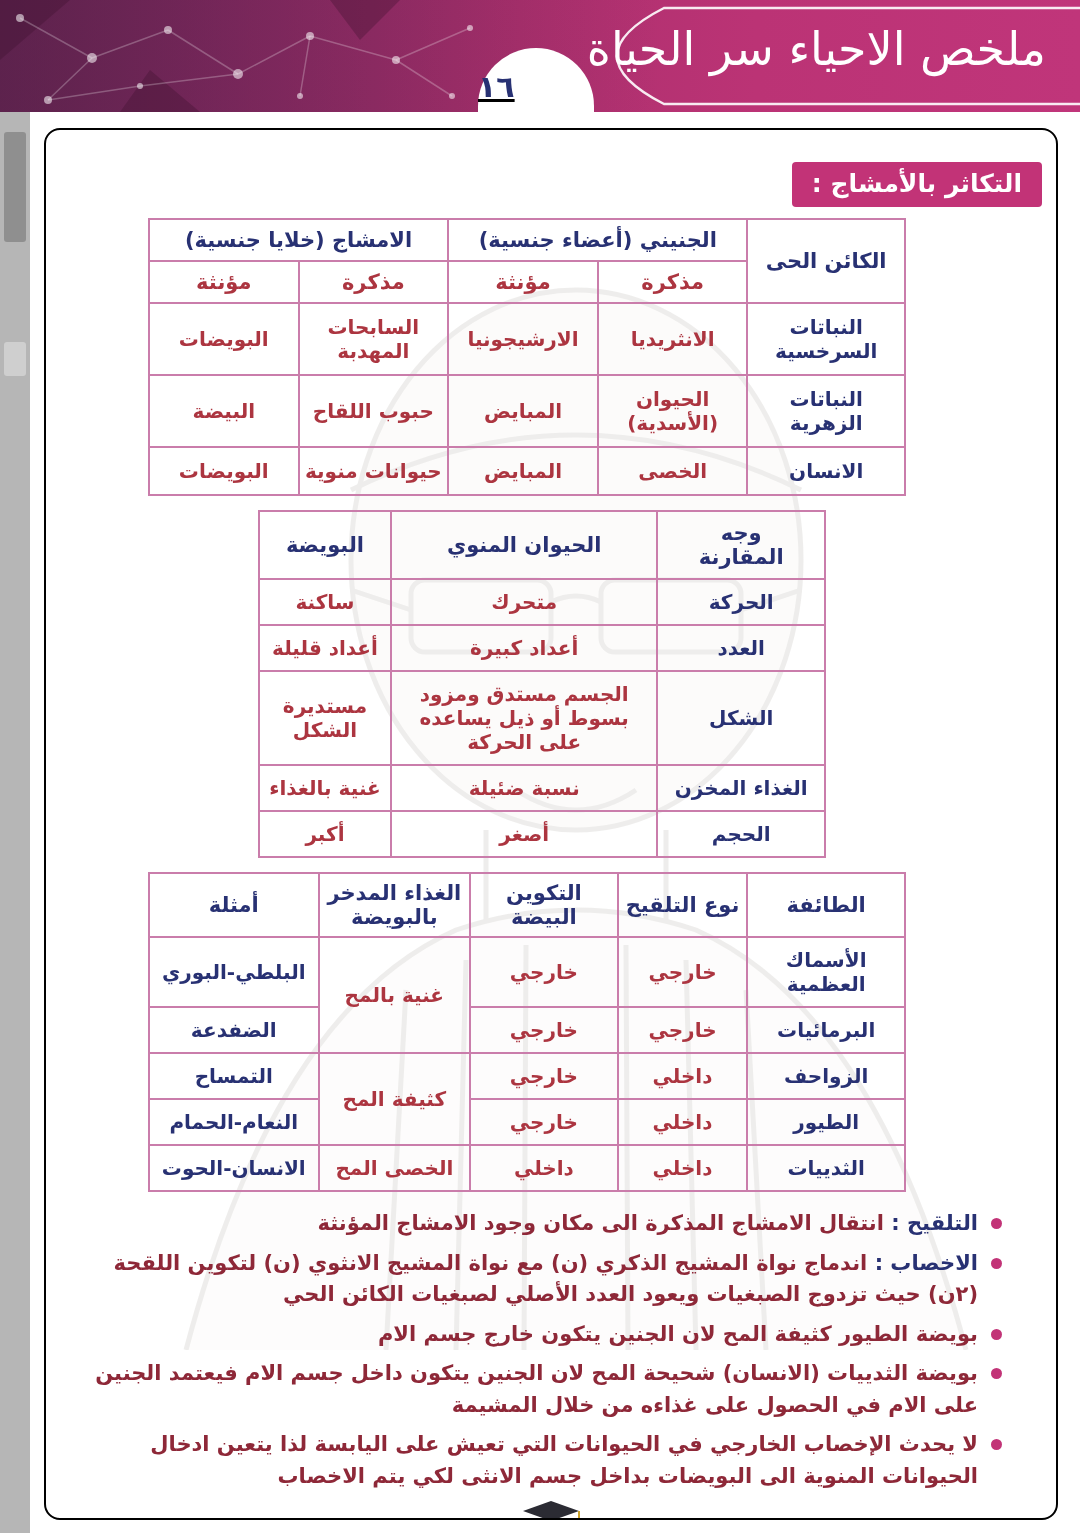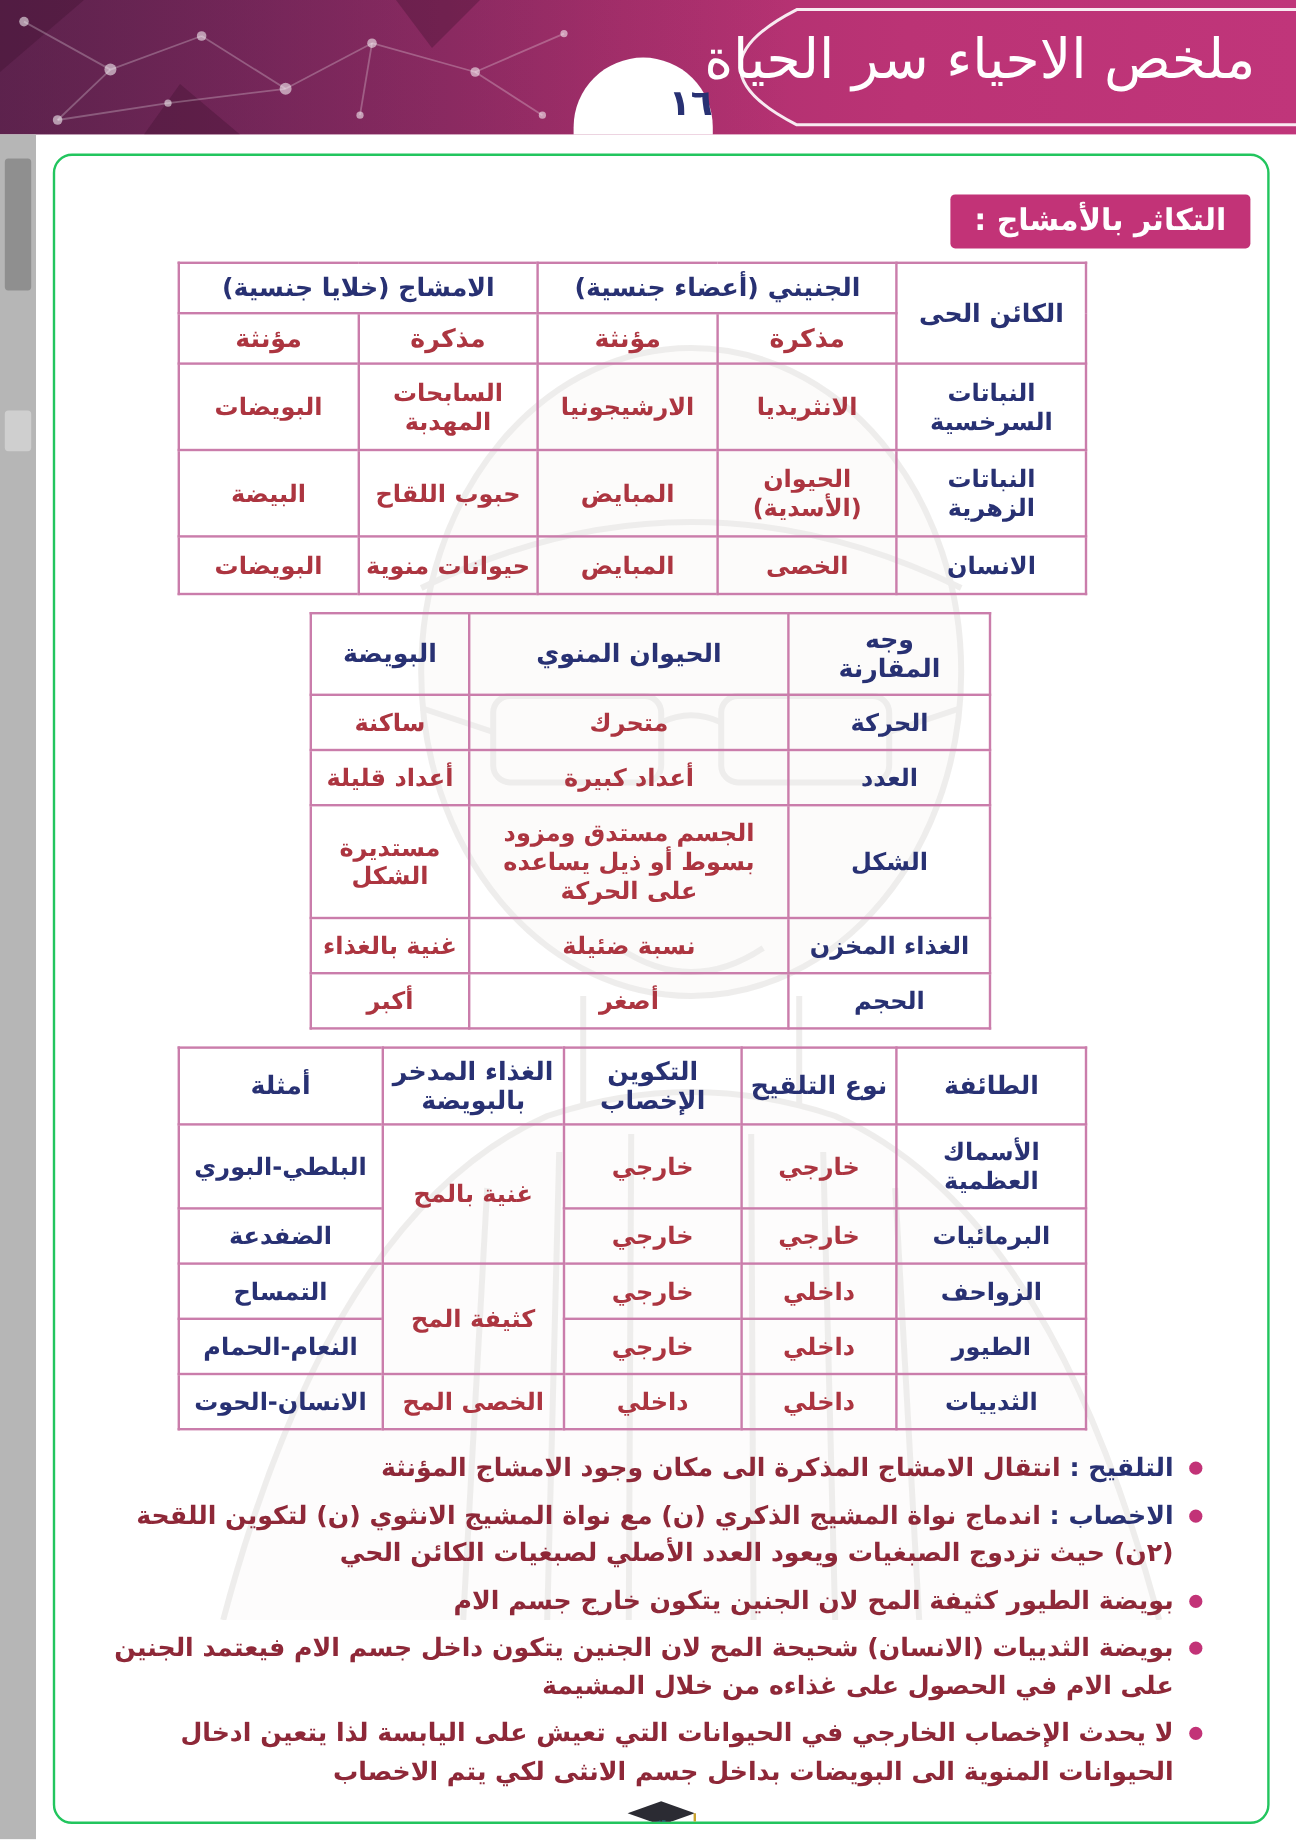--- a/index.html
+++ b/index.html
@@ -6,32 +6,32 @@
   html,body { background:#ffffff; }
   body { font-family:"DejaVu Sans", sans-serif; }
   .page { position:relative; width:1080px; height:1533px; background:#fff; overflow:hidden; }
 
   
   .banner { position:absolute; left:0; top:0; width:1080px; height:112px;
     background:linear-gradient(90deg,#6f2958 0%,#8e2c66 22%,#ad306e 48%,#bb3375 70%,#c0357a 100%); }
   .net { position:absolute; left:0; top:0; width:660px; height:112px; }
   .frame-arc { position:absolute; left:0; top:0; width:1080px; height:112px; }
   .numblob { position:absolute; left:478px; top:48px; width:116px; height:64px; background:#fff;
-    border-radius:58px 58px 0 0; display:flex; align-items:flex-end; justify-content:flex-end; }
+    border-radius:58px 58px 0 0; display:flex; align-items:flex-end; justify-content:flex-start;text-decoration:underline; }
   .pagenum { color:#283173; font-size:30px; font-weight:bold; padding-bottom:8px; }
   .title { position:absolute; right:34px; top:22px; color:#fff; font-size:46px; font-weight:normal; direction:rtl; }
 
   
   .scan-strip { position:absolute; left:0; top:112px; width:30px; height:1421px; background:#b6b6b6; }
   .thumb-a { position:absolute; left:4px; top:20px; width:22px; height:110px; background:#8f8f8f; border-radius:3px; }
   .thumb-b { position:absolute; left:4px; top:230px; width:22px; height:34px; background:#cfcfcf; border-radius:3px; }
 
   
   .sheet { position:absolute; left:44px; top:128px; width:1014px; height:1392px;
-    border:2px solid #22c55e; border-radius:16px; overflow:hidden; }
+    border:2px solid #000000; border-radius:16px; overflow:hidden; }
   .watermark { position:absolute; left:110px; top:100px; width:840px; height:1120px; opacity:.12; pointer-events:none; }
 
   .badge { position:absolute; top:32px; right:14px; background:#c23377; color:#fff; font-size:25px;
     font-weight:bold; padding:7px 20px 9px; border-radius:4px; direction:rtl; }
 
   
   .tbl { border-collapse:collapse; position:relative; }
   .tbl th, .tbl td { border:2px solid #ca7dab; text-align:center; vertical-align:middle; font-weight:bold; background:transparent; }
   .navy { color:#283173; }
   .red  { color:#ac3540; }
@@ -235,21 +235,21 @@
           <col class="c3-tax">
           <col class="c3-fer">
           <col class="c3-emb">
           <col class="c3-yolk">
           <col class="c3-ex">
         </colgroup>
       <tbody>
           <tr>
         <th class="navy">الطائفة</th>
         <th class="navy">نوع التلقيح</th>
-        <th class="navy">التكوين الإخصاب</th>
+        <th class="navy">التكوين البيضة</th>
         <th class="navy">الغذاء المدخر بالبويضة</th>
         <th class="navy">أمثلة</th>
       </tr>
       <tr>
         <td class="navy">الأسماك العظمية</td>
         <td class="red">خارجي</td>
         <td class="red">خارجي</td>
         <td class="red" rowspan="2">غنية بالمح</td>
         <td class="navy">البلطي-البوري</td>
       </tr>

